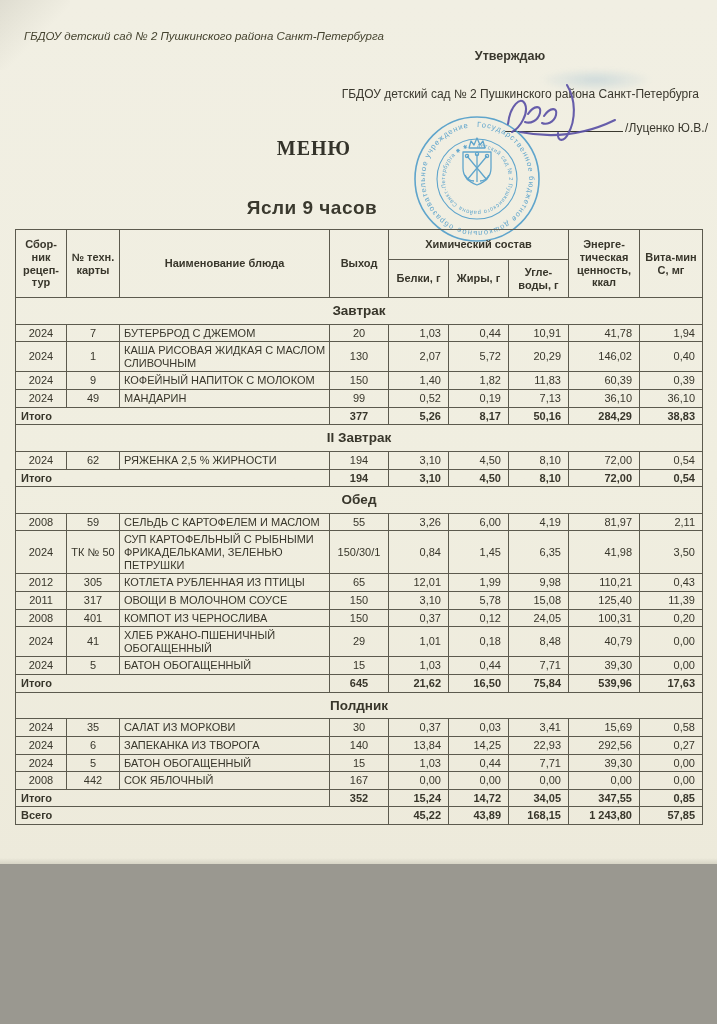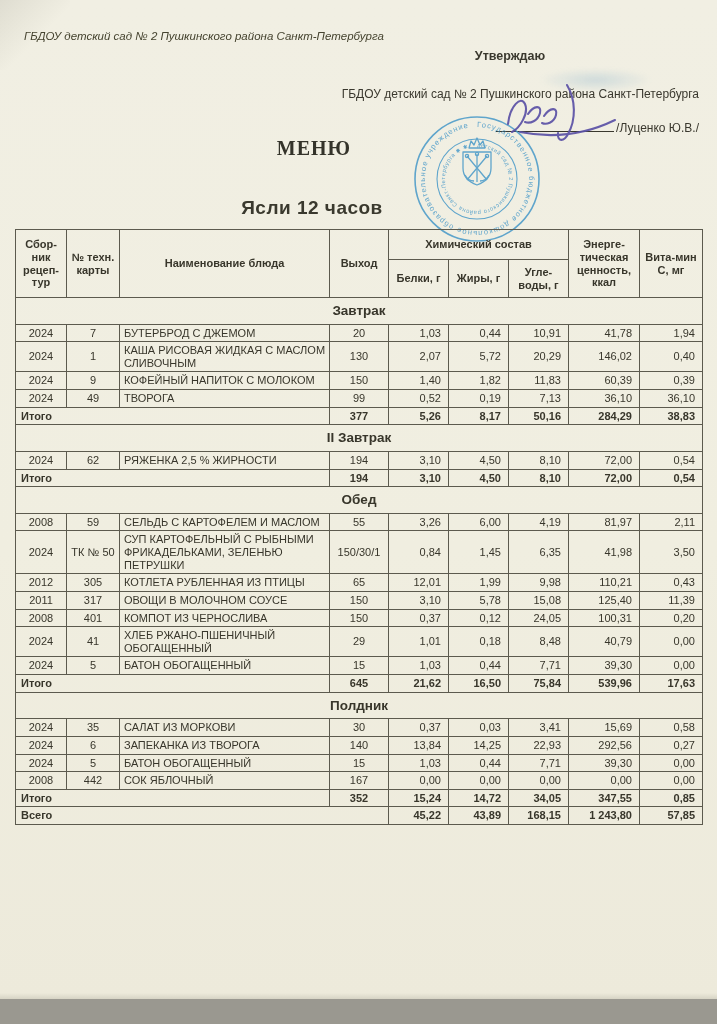--- a/index.html
+++ b/index.html
@@ -1,29 +1,29 @@
 <!DOCTYPE html>
 <html><head>
 <meta charset="utf-8">
 <style>
   html,body{margin:0;padding:0;background:#9a9890;}
   .page{
-    position:relative;width:717px;height:999px;margin:0 auto;overflow:hidden;
+    position:relative;width:717px;height:864px;margin:0 auto;overflow:hidden;
     background:linear-gradient(180deg,#f1efe3 0%,#f0eee0 55%,#edeadb 100%);
     font-family:"Liberation Sans", sans-serif;color:#3a382e;
   }
   .corner-shadow{position:absolute;left:0;top:0;width:70px;height:70px;
     background:linear-gradient(135deg,rgba(90,88,75,.12),transparent 55%);}
   .bottom-edge{position:absolute;left:0;bottom:0;width:100%;height:6px;
     background:linear-gradient(transparent,rgba(80,78,64,.14));}
   .org-header{position:absolute;left:24px;top:30px;font-size:11.5px;font-style:italic;color:#45432f;}
   .approve-label{position:absolute;left:455px;top:49px;width:110px;text-align:center;
     font-size:12.5px;font-weight:bold;}
   .approve-block{position:absolute;right:18px;top:86px;text-align:right;font-size:12px;line-height:16px;}
-  .sig-row{position:absolute;right:18px;top:121px;font-size:12px;white-space:nowrap;}
+  .sig-row{position:absolute;right:9px;top:121px;font-size:12px;white-space:nowrap;}
   .sig-line{display:inline-block;width:118px;border-bottom:1.3px solid #3a382e;vertical-align:baseline;margin-right:2px;}
   .title-block{position:absolute;left:0;top:137px;width:628px;text-align:center;}
   .menu-title{font-family:"Liberation Serif", serif;font-size:20px;font-weight:bold;letter-spacing:1px;color:#34332a;}
   .menu-date{font-size:14px;font-weight:bold;margin-top:1px;color:#3a392e;}
   .subtitle{position:absolute;left:0;top:197px;width:624px;text-align:center;
     font-size:19px;font-weight:bold;letter-spacing:.5px;color:#3a392e;}
   .smudge{position:absolute;left:538px;top:68px;width:115px;height:24px;border-radius:50%;
     background:radial-gradient(ellipse at center,rgba(70,140,190,.20),transparent 70%);filter:blur(2px);}
   .stamp{position:absolute;left:410px;top:112px;width:134px;height:134px;opacity:.82;}
   .signature-ink{position:absolute;left:470px;top:78px;width:180px;height:82px;}
@@ -57,21 +57,21 @@
     <div>ГБДОУ детский сад № 2 Пушкинского района Санкт-Петербурга</div>
   </div>
 
   <div class="sig-row"><span class="sig-line"></span><span>/Луценко Ю.В./</span></div>
 
   <div class="smudge"></div>
 
   <div class="title-block">
     <div class="menu-title">МЕНЮ</div>
   </div>
-  <div class="subtitle">Ясли 12 часов</div>
+  <div class="subtitle">Ясли 9 часов</div>
 
   <svg class="stamp" viewBox="0 0 134 134">
     <g stroke="#4095c7" fill="none">
       <circle cx="67" cy="67" r="62" stroke-width="1.6"></circle>
       <circle cx="67" cy="67" r="40" stroke-width="1.1"></circle>
     </g>
     <defs>
       <path id="oring" d="M 67 15 A 52 52 0 1 1 66.9 15"></path>
       <path id="iring" d="M 67 35 A 32 32 0 1 1 66.9 35"></path>
     </defs>
@@ -164,21 +164,21 @@
           <td class="ctr">150</td>
           <td class="num">1,40</td>
           <td class="num">1,82</td>
           <td class="num">11,83</td>
           <td class="num">60,39</td>
           <td class="num">0,39</td>
         </tr>
         <tr>
           <td class="ctr">2024</td>
           <td class="ctr">49</td>
-          <td class="name">ТВОРОГА</td>
+          <td class="name">МАНДАРИН</td>
           <td class="ctr">99</td>
           <td class="num">0,52</td>
           <td class="num">0,19</td>
           <td class="num">7,13</td>
           <td class="num">36,10</td>
           <td class="num">36,10</td>
         </tr>
         <tr class="total-row">
           <td class="total-label" colspan="3">Итого</td>
           <td class="ctr">377</td>

